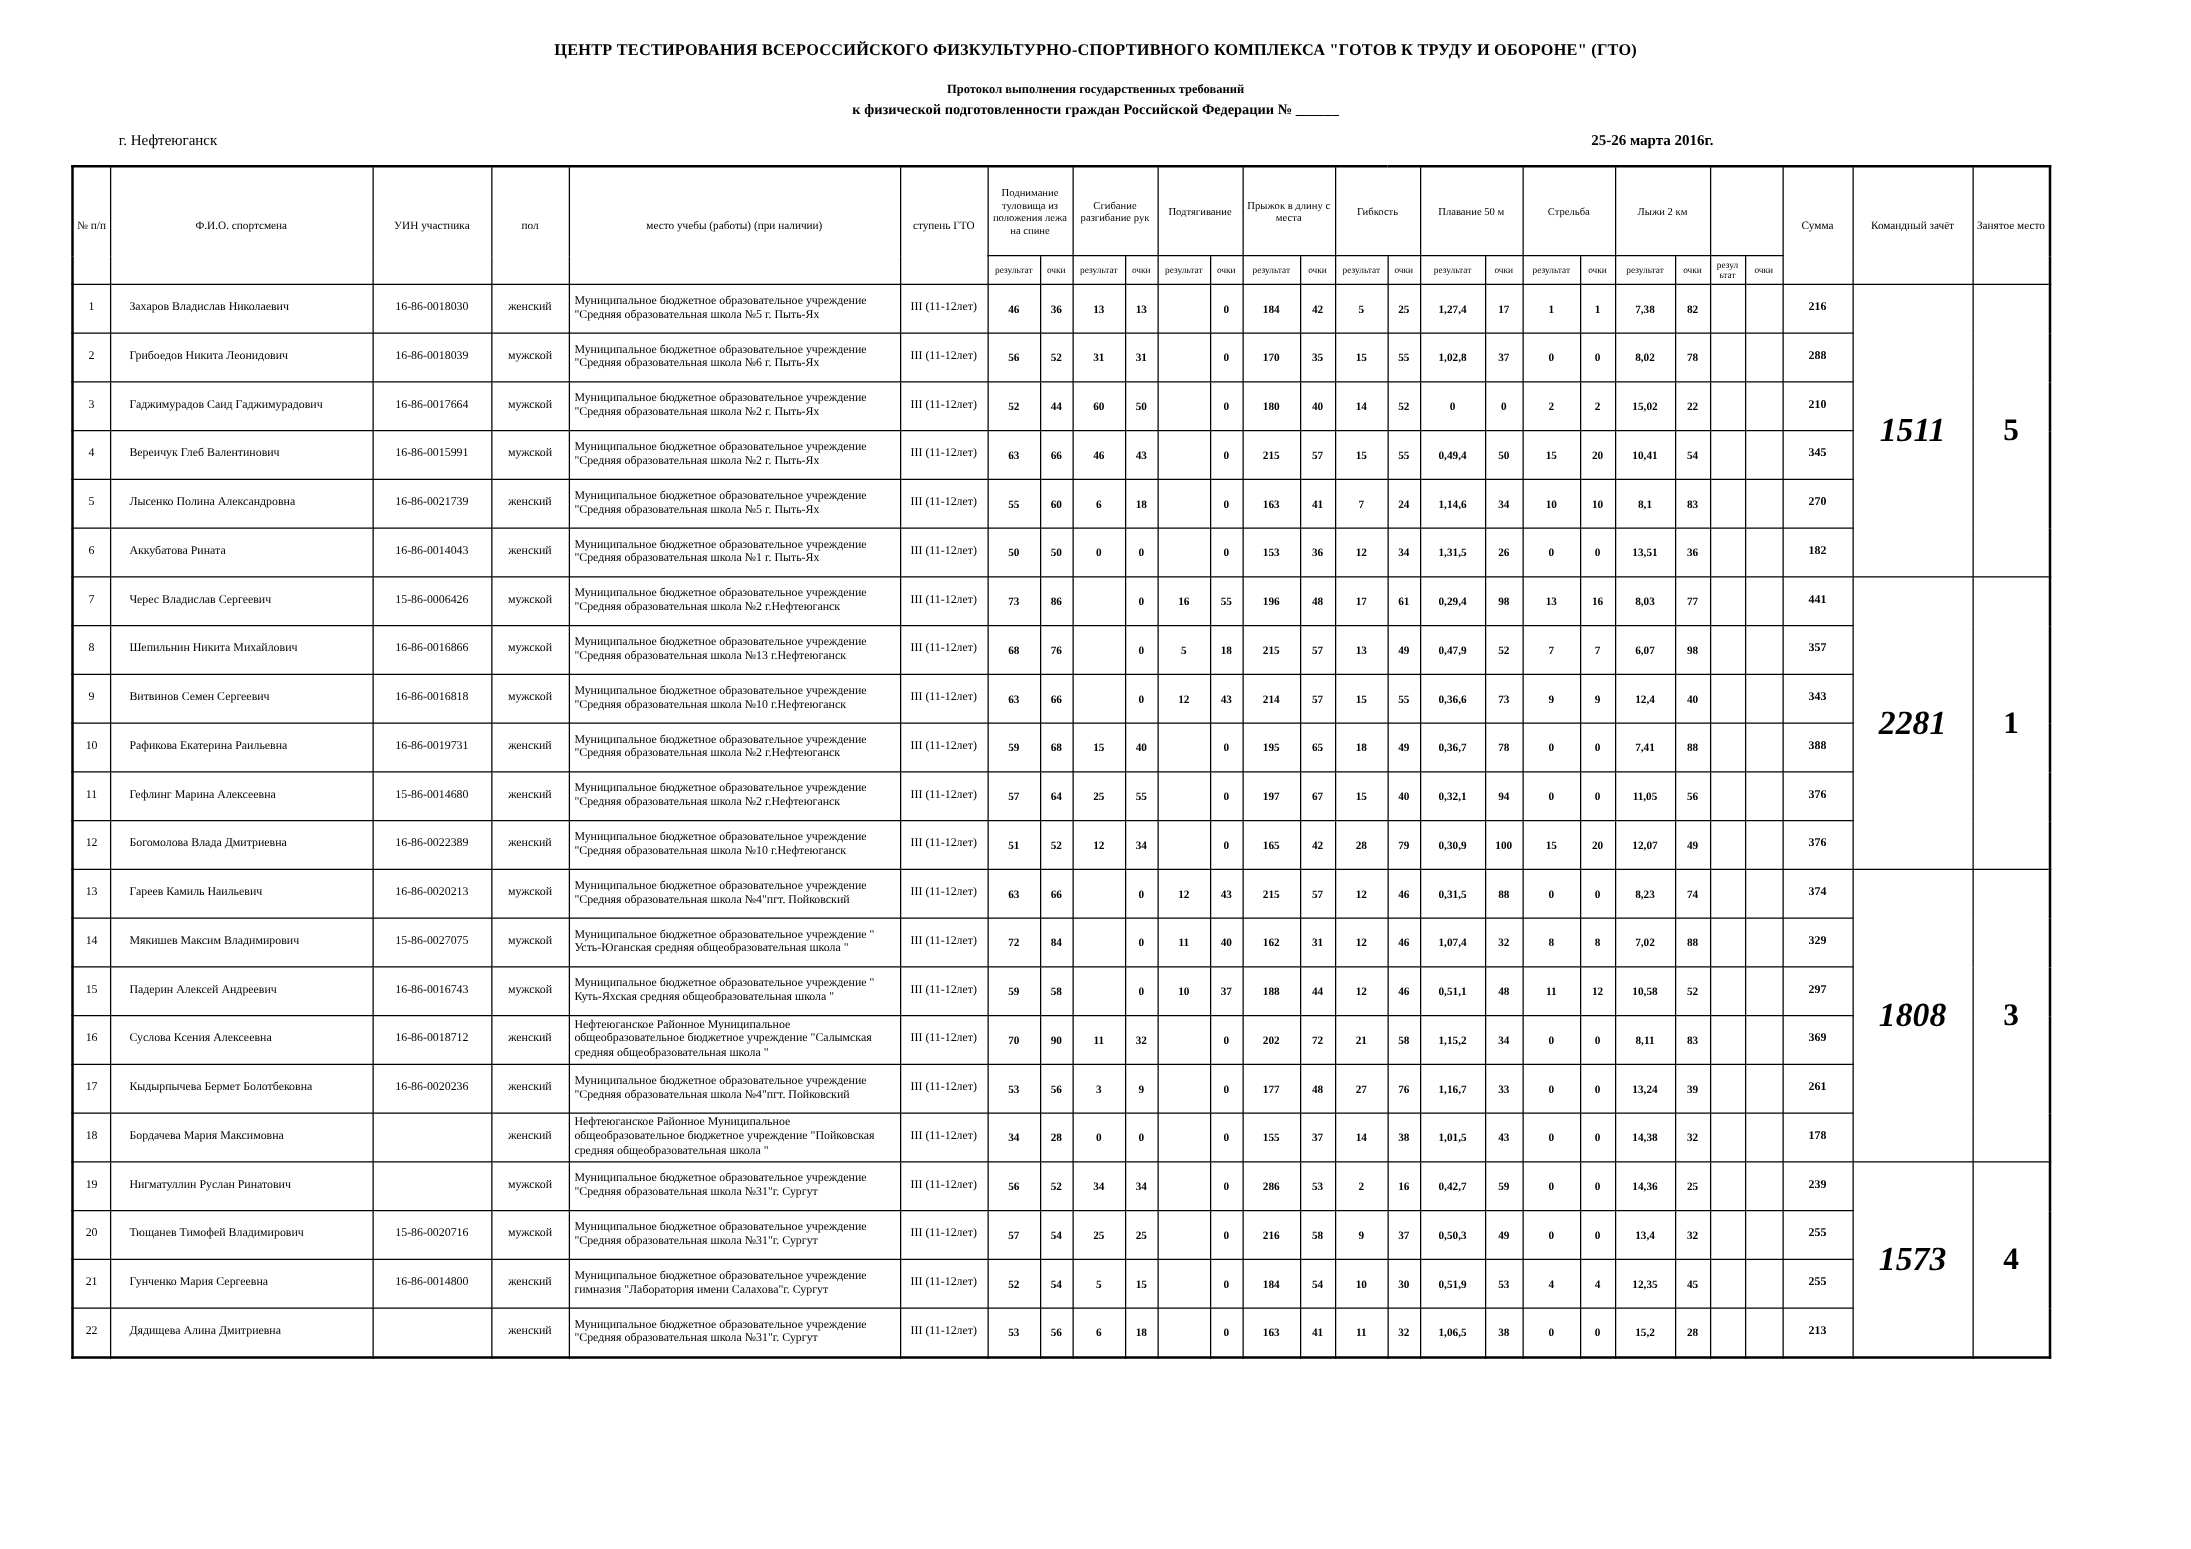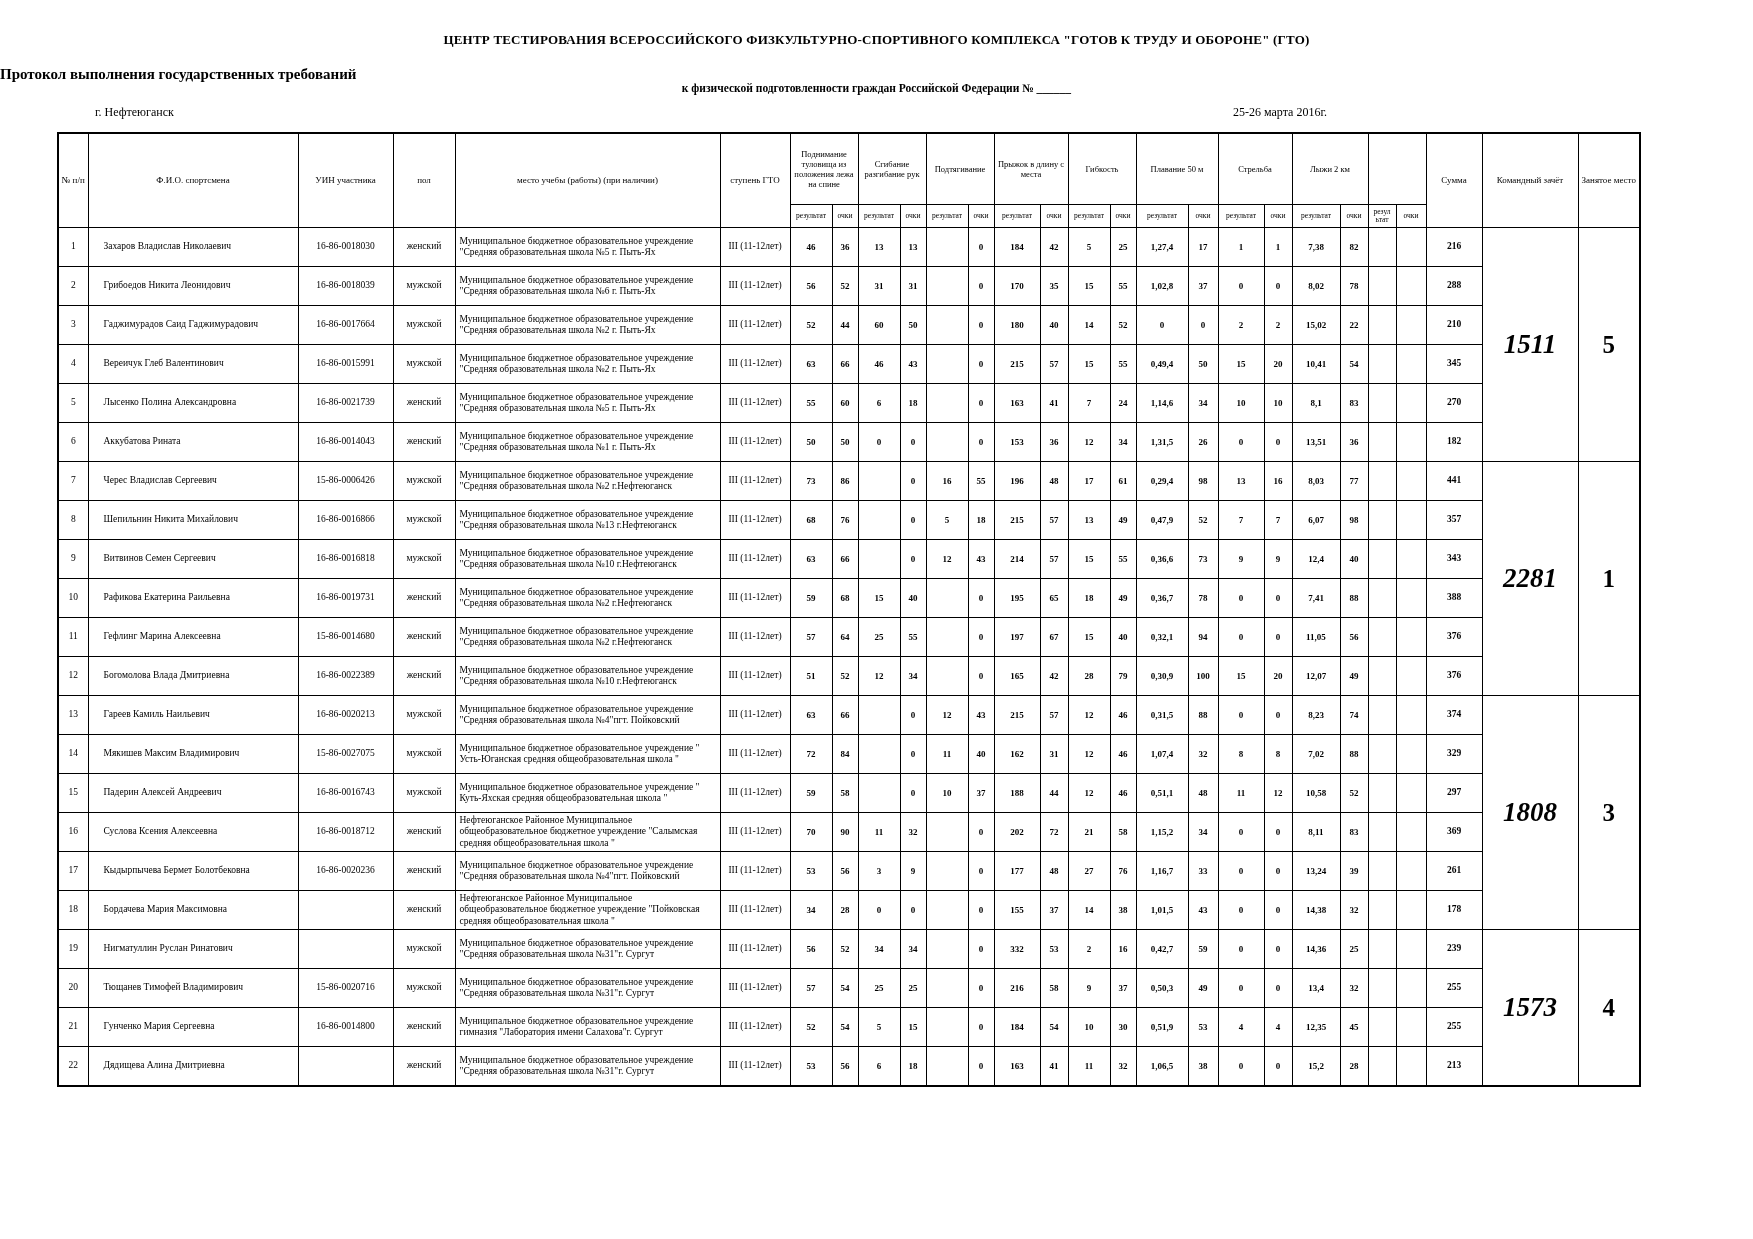--- a/index.html
+++ b/index.html
@@ -1,21 +1,21 @@
 <!DOCTYPE html>
 <html><head>
 <meta charset="utf-8">
 <style>
   html,body{margin:0;padding:0;background:#fff;}
   body{width:1753px;height:1239px;position:relative;font-family:"Liberation Serif",serif;color:#000;}
   .doc-title{position:absolute;top:32px;left:0;width:100%;text-align:center;font-weight:bold;font-size:13px;letter-spacing:.2px;}
-  .doc-sub1{position:absolute;top:66px;left:0;width:100%;font-weight:bold;font-size:15px;}
+  .doc-sub1{position:absolute;top:66px;left:0;width:100%;text-align:center;font-weight:bold;font-size:10px;}
   .doc-sub2{position:absolute;top:82px;left:0;width:100%;text-align:center;font-weight:bold;font-size:11.5px;}
   .doc-city{position:absolute;top:105px;left:95px;font-weight:normal;font-size:12px;}
-  .doc-date{position:absolute;top:105px;left:1233px;font-weight:normal;font-size:12px;}
+  .doc-date{position:absolute;top:105px;left:1273px;font-weight:bold;font-size:12px;}
   table.protocol{position:absolute;left:57px;top:132px;border-collapse:collapse;table-layout:fixed;border:2px solid #000;}
   .protocol th,.protocol td{border:1px solid #000;overflow:hidden;}
   .protocol th{font-weight:normal;text-align:center;vertical-align:middle;padding:1px 2px;}
   th.hb,th.ht{font-size:9px;line-height:1.2;margin-top:36px;}
   th.hd{font-size:8.5px;line-height:1.2;height:68px;}
   th.hs{font-size:7.5px;height:20px;padding:1px;line-height:1.1;}
   .protocol td{vertical-align:middle;padding:1px 3px;height:34px;font-size:9.5px;line-height:1.18;}
   td.cnum{text-align:center;}
   td.cname{text-align:left;padding-left:15px;}
   td.ccen{text-align:center;}
@@ -605,21 +605,21 @@
         <td class="ccen"></td>
         <td class="ccen">мужской</td>
         <td class="cschool">Муниципальное бюджетное образовательное учреждение "Средняя образовательная школа №31"г. Сургут</td>
         <td class="ccen">III (11-12лет)</td>
         <td class="cval">56</td>
         <td class="cval">52</td>
         <td class="cval">34</td>
         <td class="cval">34</td>
         <td class="cval"></td>
         <td class="cval">0</td>
-        <td class="cval">332</td>
+        <td class="cval">286</td>
         <td class="cval">53</td>
         <td class="cval">2</td>
         <td class="cval">16</td>
         <td class="cval">0,42,7</td>
         <td class="cval">59</td>
         <td class="cval">0</td>
         <td class="cval">0</td>
         <td class="cval">14,36</td>
         <td class="cval">25</td>
         <td class="cval"></td>

